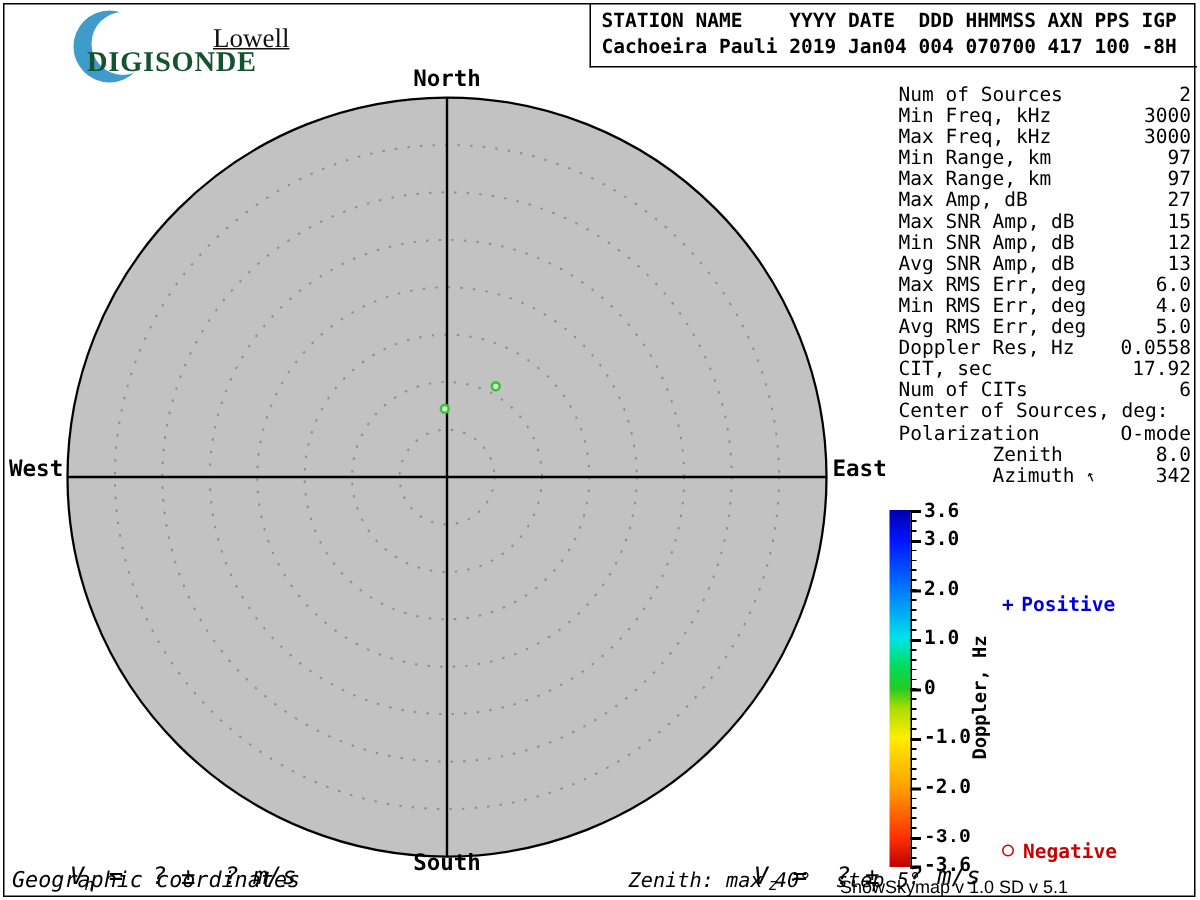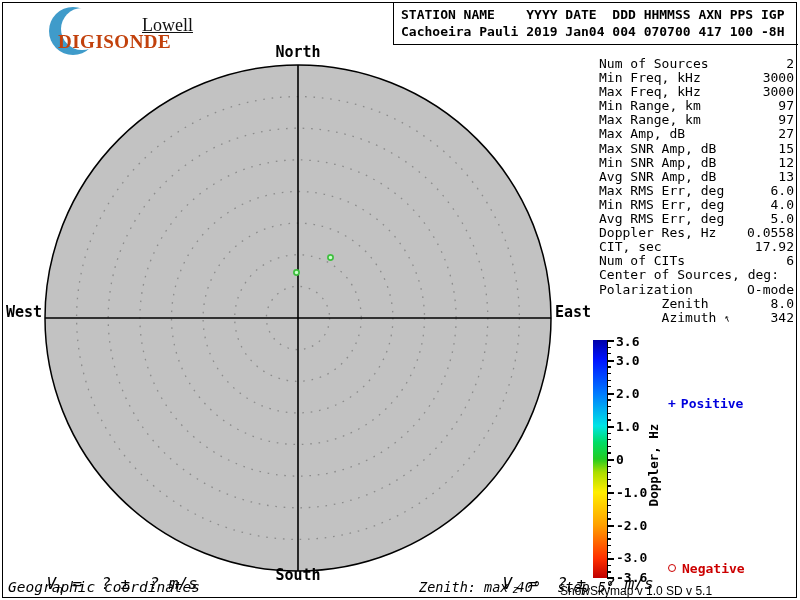--- a/index.html
+++ b/index.html
@@ -3,21 +3,21 @@
 <meta charset="utf-8">
 <style>
   html,body{margin:0;padding:0;background:#fff;}
   .screen{position:relative;width:800px;height:600px;background:#fff;overflow:hidden;
           font-family:"DejaVu Sans Mono",monospace;color:#000;}
   .frame{position:absolute;left:2px;top:2px;width:793px;height:594px;border:1px solid #000;pointer-events:none;}
   .abs{position:absolute;}
 
   
   .logo-lowell{position:absolute;left:142px;top:15px;font-family:"Liberation Serif",serif;font-size:18px;color:#111;text-decoration:underline;}
-  .logo-digisonde{position:absolute;left:58px;top:31px;font-family:"Liberation Serif",serif;font-weight:bold;font-size:19px;color:#c2410c;letter-spacing:.5px;}
+  .logo-digisonde{position:absolute;left:58px;top:31px;font-family:"Liberation Serif",serif;font-weight:bold;font-size:19px;color:#14532d;letter-spacing:.5px;}
 
   
   .hdrbox{position:absolute;left:393px;top:2px;width:404px;height:42px;border-left:1px solid #000;border-bottom:1px solid #000;}
   .hline{white-space:pre;font-weight:bold;font-size:13px;line-height:16.5px;padding-left:7px;padding-top:0;}
   .hdrbox .hline:first-child{padding-top:5px;}
 
   
   .compass{position:absolute;font-weight:bold;font-size:15px;}
   .c-n{left:298px;top:43px;transform:translateX(-50%);}
   .c-s{left:298px;top:566px;transform:translateX(-50%);}

